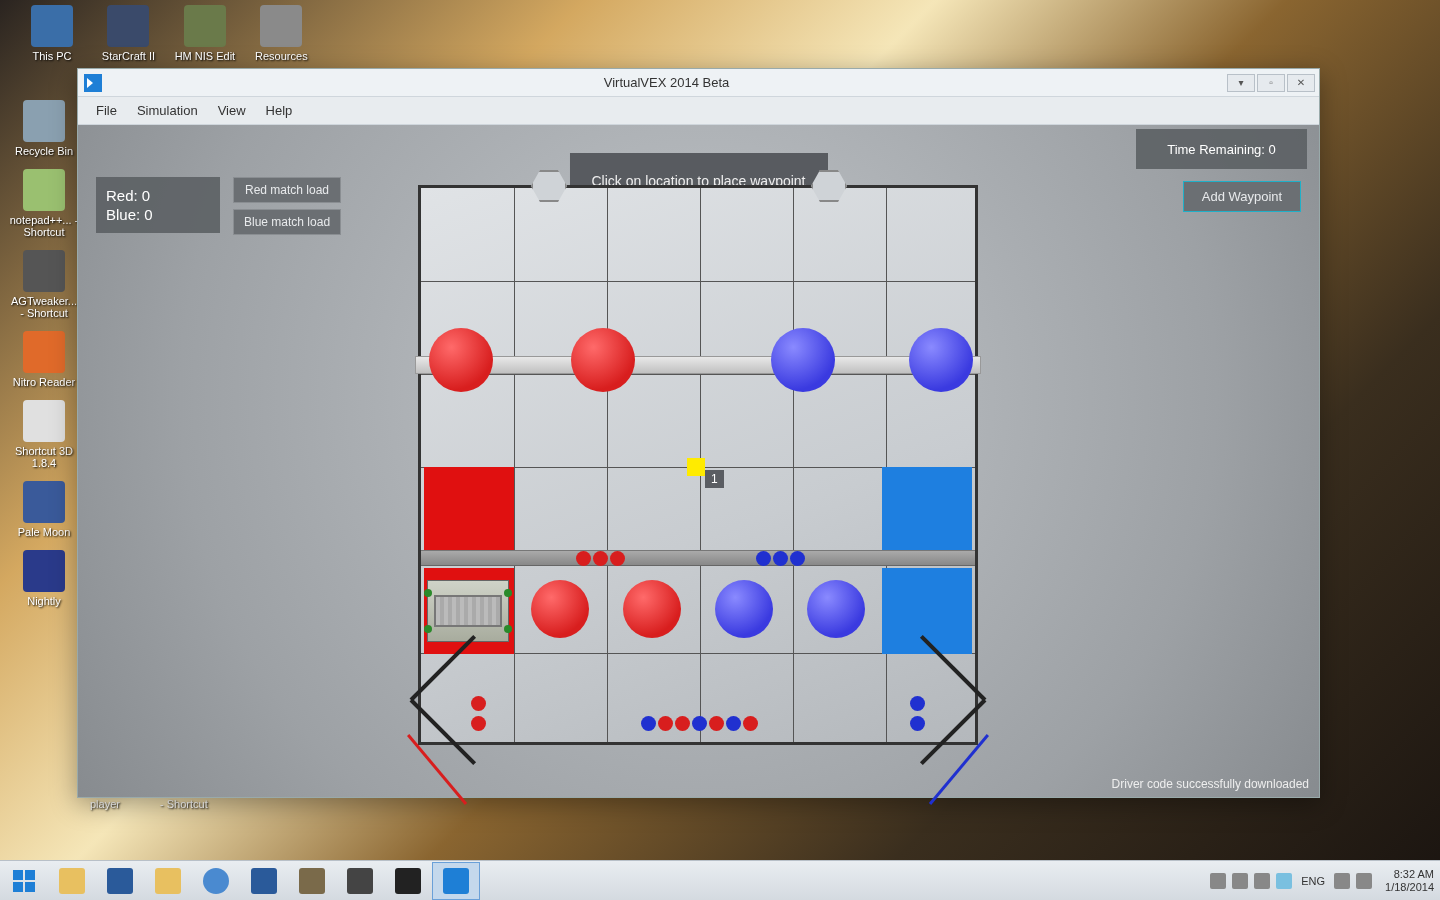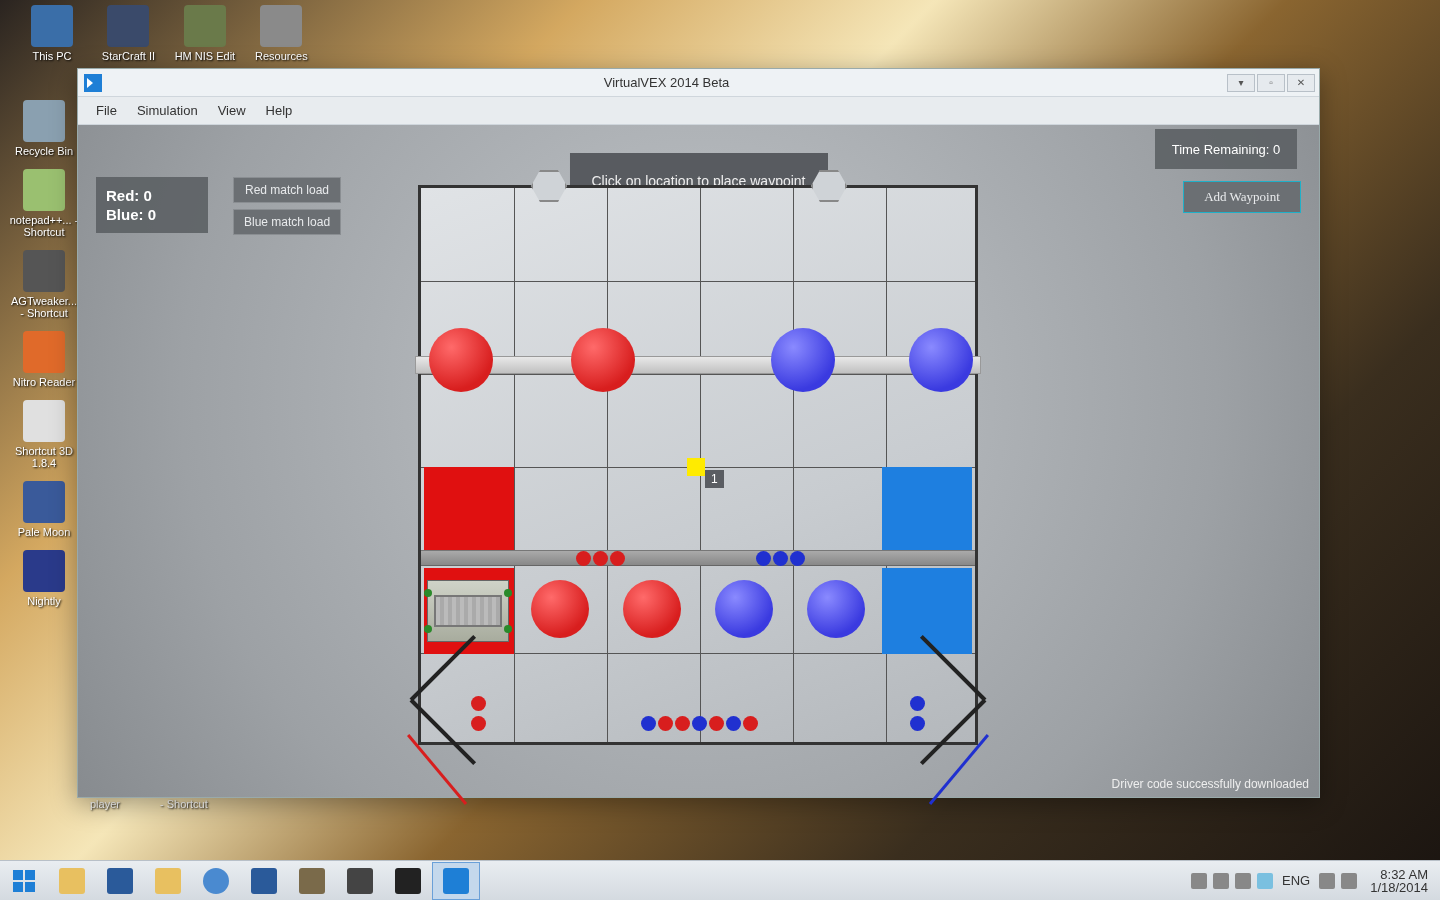--- a/index.html
+++ b/index.html
@@ -41,36 +41,36 @@
 .menubar { height: 28px; background: #e8ecef; border-bottom: 1px solid #cfd6dc; display: flex; align-items: center; padding-left: 8px; font-size: 13px; color: #333; }
 .menubar .mitem { padding: 4px 10px; cursor: pointer; }
 
 .content {
   position: relative;
   height: calc(100% - 56px);
   background: radial-gradient(circle at 50% 40%, #c2c6ca 0%, #9da1a5 70%, #878b8f 100%);
 }
 
 
-.score-panel { position: absolute; left: 18px; top: 52px; width: 112px; background: rgba(90,94,98,0.88); color: #fff; padding: 8px 10px; font-size: 15px; font-weight: bold; }
+.score-panel { position: absolute; left: 18px; top: 52px; width: 124px; background: rgba(90,94,98,0.88); color: #fff; padding: 8px 10px; font-size: 15px; }
 .score-panel div { margin: 2px 0; }
 .load-btns { position: absolute; left: 155px; top: 52px; }
 .btn {
   display: block; min-width: 108px; padding: 5px 10px; margin-bottom: 6px;
   background: #6b6f73; color: #e8eaec; border: 1px solid #8a8e92;
   font-size: 12px; text-align: center; cursor: pointer;
 }
 
 .prompt { position: absolute; left: 50%; top: 28px; transform: translateX(-50%); background: rgba(80,84,88,0.92); color: #eee; padding: 20px 22px; font-size: 14px; }
 
-.time-panel { position: absolute; right: 22px; top: 4px; width: 142px; height: 40px; background: rgba(90,94,98,0.88); color: #fff; display: flex; align-items: center; justify-content: center; font-size: 13px; }
+.time-panel { position: absolute; right: 12px; top: 4px; width: 171px; height: 40px; background: rgba(90,94,98,0.88); color: #fff; display: flex; align-items: center; justify-content: center; font-size: 13px; }
 .add-wp {
   position: absolute; right: 18px; top: 56px; width: 118px; padding: 7px 0;
   background: #6b6f73; color: #e8eaec; border: 1px solid #1fb0c8;
-  font-size: 13px; text-align: center; cursor: pointer; font-family: Liberation Serif, serif;
+  font-size: 13px; text-align: center; cursor: pointer;
 }
 
 .status-bar { position: absolute; right: 10px; bottom: 6px; font-size: 12px; color: #eee; }
 
 
 .field {
   position: absolute; left: 340px; top: 60px; width: 560px; height: 560px;
   background: linear-gradient(160deg, #e0e3e6 0%, #c8ccd0 60%, #b4b8bc 100%);
   border: 3px solid #333;
 }
@@ -119,21 +119,21 @@
 
 .taskbar {
   position: absolute; left: 0; bottom: 0; width: 100%; height: 40px;
   background: linear-gradient(#e9edf1, #d4dae0);
   border-top: 1px solid #b8c0c8;
   display: flex; align-items: center;
 }
 .tbtn { width: 48px; height: 38px; display:flex; align-items:center; justify-content:center; cursor:pointer; border-right: 0; }
 .tbtn .ic { width: 26px; height: 26px; border-radius: 3px; }
 .tbtn.active { background: #c4d8ec; border: 1px solid #6aa0d8; }
-.tray { margin-left: auto; display: flex; align-items: center; padding-right: 12px; font-size: 13px; color: #333; }
+.tray { margin-left: auto; display: flex; align-items: center; padding-right: 6px; font-size: 11px; color: #333; }
 .tray .ticon { width: 16px; height: 16px; margin: 0 3px; border-radius: 2px; }
 .tray .clock { margin-left: 10px; text-align: right; line-height: 13px; }
 .start-flag { width: 22px; height: 22px; display: grid; grid-template: 1fr 1fr / 1fr 1fr; gap: 2px; }
 .start-flag span { background: #1e7fd6; }
 </style>
 </head>
 <body>
 
 <div class="desktop-icons">
   <div class="col col1">

